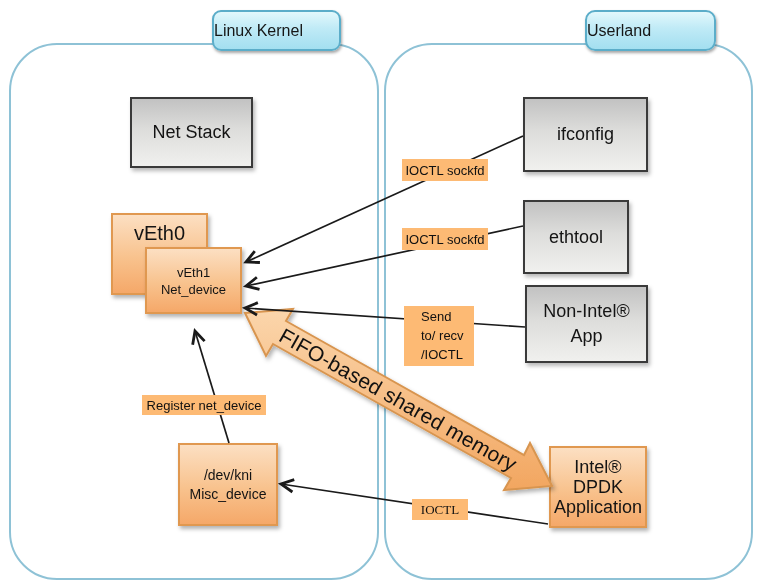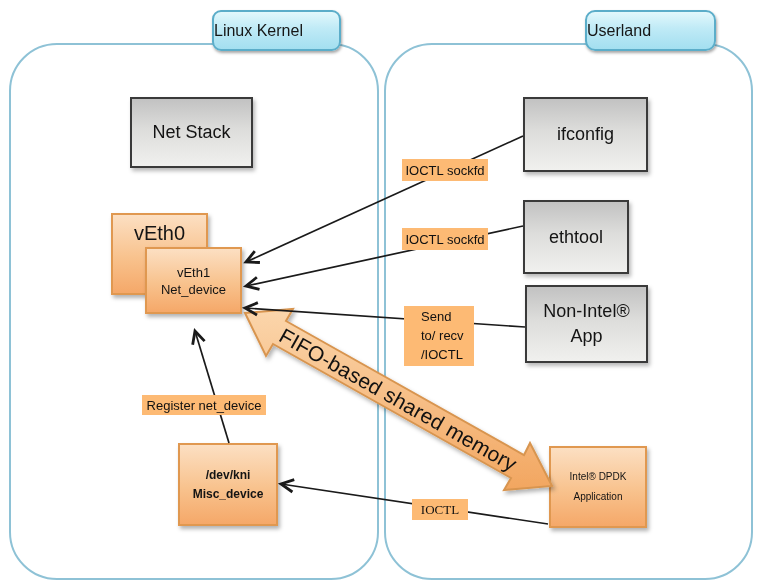--- a/index.html
+++ b/index.html
@@ -33,22 +33,22 @@
     border:2px solid #e09850;box-shadow:2px 3px 4px rgba(0,0,0,0.3);
     text-align:center;z-index:3;box-sizing:border-box;
   }
   #node-net-stack{left:130px;top:97px;width:123px;height:71px;}
   #node-ifconfig{left:523px;top:97px;width:125px;height:75px;}
   #node-ethtool{left:523px;top:200px;width:106px;height:74px;}
   #node-nonintel{left:525px;top:285px;width:123px;height:78px;line-height:25px;}
   #node-veth0{left:111px;top:213px;width:97px;height:82px;justify-content:flex-start;
     padding-top:7px;font-size:20px;z-index:2;}
   #node-veth1{left:145px;top:247px;width:97px;height:67px;font-size:13px;line-height:17px;z-index:3;}
-  #node-devkni{left:178px;top:443px;width:100px;height:83px;font-size:12px;line-height:19px;font-weight:bold;}
-  #node-intel{left:549px;top:446px;width:98px;height:82px;font-size:10px;line-height:20px;}
+  #node-devkni{left:178px;top:443px;width:100px;height:83px;font-size:14px;line-height:19px;}
+  #node-intel{left:549px;top:446px;width:98px;height:82px;font-size:18px;line-height:20px;}
   #connector-layer{position:absolute;left:0;top:0;width:757px;height:582px;z-index:4;pointer-events:none;}
   .edge-label{
     position:absolute;background:#fdba74;font-size:13px;color:#111111;z-index:5;
     display:flex;align-items:center;justify-content:center;
   }
   #lbl-ioctl-sockfd-1{left:402px;top:159px;width:86px;height:22px;}
   #lbl-ioctl-sockfd-2{left:402px;top:228px;width:86px;height:22px;}
   #lbl-send-recv{left:404px;top:306px;width:70px;height:60px;
     flex-direction:column;align-items:flex-start;justify-content:flex-start;
     padding:1px 0 1px 17px;line-height:19px;box-sizing:border-box;}

